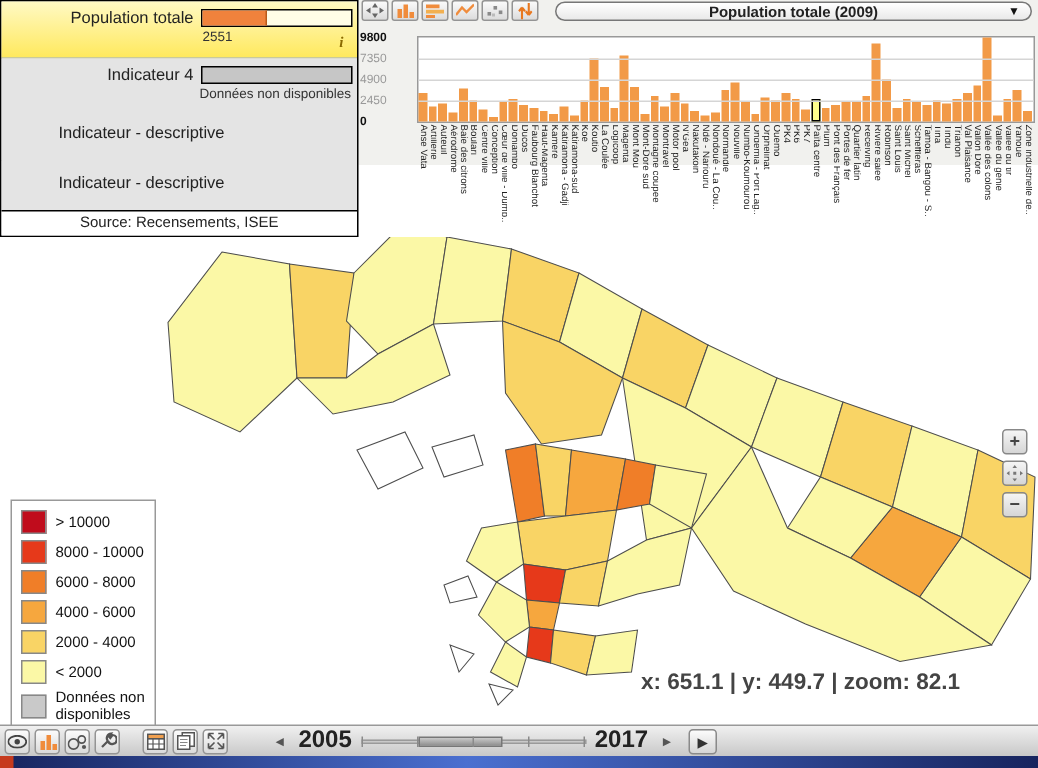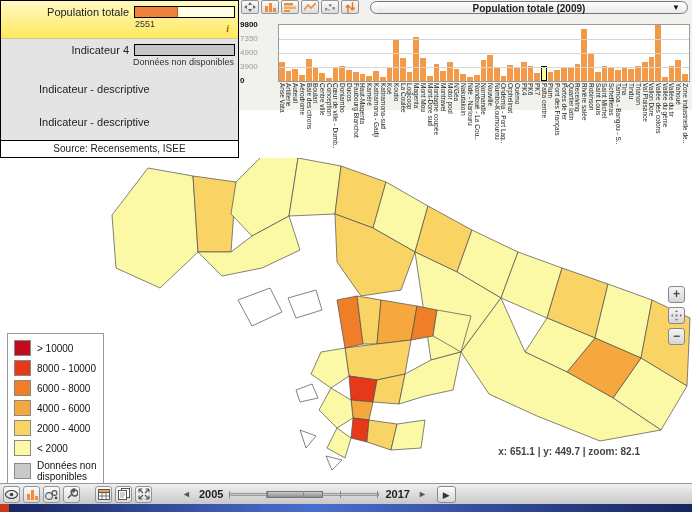--- a/index.html
+++ b/index.html
@@ -38,28 +38,28 @@
   .xlabel{flex:1;writing-mode:vertical-rl;font-size:6.5px;line-height:6.6px;color:#222;overflow:hidden;white-space:nowrap;}
   
   #map-area{position:absolute;left:0;top:158px;width:692px;height:325px;background:#fff;}
   #map-svg{position:absolute;left:0;top:0;}
   #legend{position:absolute;left:7px;top:175px;width:97px;background:#fff;border:1px solid #999;padding:6px 4px 4px 6px;box-sizing:border-box;}
   .lg-row{display:flex;align-items:center;margin-bottom:4px;}
   .lg-swatch{width:17px;height:16px;border:1px solid #888;margin-right:6px;flex:0 0 auto;box-sizing:border-box;}
   .lg-label{font-size:10px;color:#111;line-height:11px;}
   #zoom-ctrls{position:absolute;right:7px;top:128px;display:flex;flex-direction:column;gap:4px;}
   .z-btn{width:17px;height:17px;border:1px solid #888;border-radius:3px;background:linear-gradient(#f5f5f5,#d6d6d6);font-size:12px;font-weight:bold;color:#444;text-align:center;line-height:15px;box-sizing:border-box;}
-  #status{position:absolute;right:52px;top:288px;font-size:10px;font-weight:bold;color:#444;}
+  #status{position:absolute;right:52px;top:288px;font-size:15px;font-weight:bold;color:#444;}
   
   #bottom-bar{position:absolute;left:0;top:483px;width:692px;height:21px;background:linear-gradient(#F0F0F0,#C8C8C8);border-top:1px solid #999;display:flex;align-items:center;box-sizing:border-box;}
   .bb-btn{width:17px;height:17px;border:1px solid #949494;border-radius:3px;background:linear-gradient(#fcfcfc,#dadada);margin-left:3px;display:flex;align-items:center;justify-content:center;box-sizing:border-box;}
   .bb-sep{width:12px;}
   #timeline{display:flex;align-items:center;margin-left:26px;}
   .tl-arrow{font-size:9px;color:#555;margin:0 4px;}
-  .tl-year{font-size:11px;font-weight:bold;color:#222;margin:0 4px;}
+  .tl-year{font-size:16px;font-weight:bold;color:#222;margin:0 4px;}
   #tl-track{position:relative;width:150px;height:9px;margin:0 2px;}
   #tl-line{position:absolute;left:0;top:3px;width:100%;height:3px;background:#c9c9c9;border:1px solid #9a9a9a;box-sizing:border-box;}
   .tl-tick{position:absolute;top:1px;width:1px;height:7px;background:#8a8a8a;}
   #tl-thumb{position:absolute;top:1px;height:7px;width:56px;background:linear-gradient(#c9c9c9,#8f8f8f);border:1px solid #777;box-sizing:border-box;}
   #play-btn{width:19px;height:17px;border:1px solid #8a8a8a;border-radius:3px;background:linear-gradient(#fcfcfc,#d5d5d5);margin-left:6px;text-align:center;font-size:9px;color:#333;line-height:16px;box-sizing:border-box;}
   
   #blue-strip{position:absolute;left:0;top:504px;width:692px;height:8px;background:linear-gradient(90deg,#17245E,#4A6FD0 45%,#17245E);}
   #strip-square{position:absolute;left:0;top:504px;width:9px;height:8px;background:#C63A1E;}
   svg{display:block;}
 </style>
@@ -392,21 +392,21 @@
           <div class="xlabel">Vallon Dore</div>
           <div class="xlabel">Vallée des colons</div>
           <div class="xlabel">Vallée du génie</div>
           <div class="xlabel">Vallée du tir</div>
           <div class="xlabel">Yahoué</div>
           <div class="xlabel">Zone industrielle de..</div>
         </div>
     <div class="ytick strong" style="top: 20px;">9800</div>
         <div class="ytick" style="top: 34px;">7350</div>
         <div class="ytick" style="top: 48px;">4900</div>
-        <div class="ytick" style="top: 62px;">3900</div>
+        <div class="ytick" style="top: 62px;">2450</div>
         <div class="ytick strong" style="top: 76px;">0</div>
       </div>
   </div>
 
   <div id="map-area">
     <svg id="map-svg" width="692" height="325" viewBox="0 158 692 325">
         <polygon points="148,168 193,176 198,252 160,288 116,268 112,215" fill="#FBF8A6" stroke="#4d4d4d" stroke-width="0.7"></polygon>
         <polygon points="193,176 236,182 231,252 198,252" fill="#F9D465" stroke="#4d4d4d" stroke-width="0.7"></polygon>
         <polygon points="236,182 268,150 298,158 289,216 252,236 231,214" fill="#FBF8A6" stroke="#4d4d4d" stroke-width="0.7"></polygon>
         <polygon points="298,158 341,166 335,214 289,216" fill="#FBF8A6" stroke="#4d4d4d" stroke-width="0.7"></polygon>

